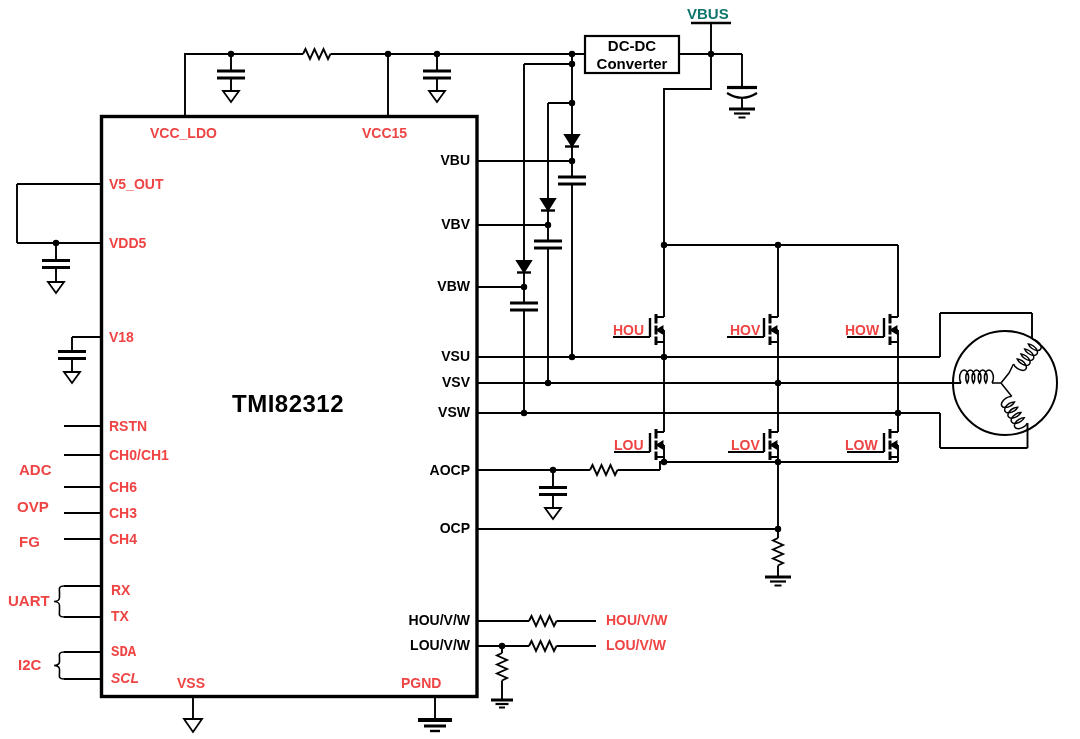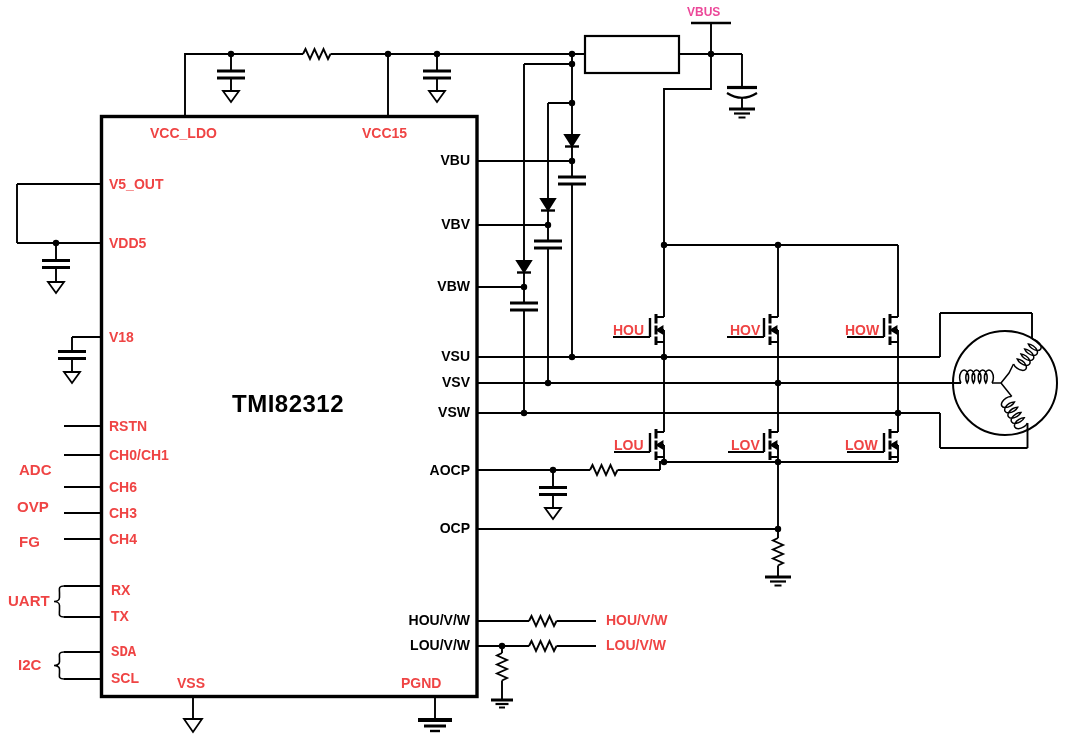--- a/index.html
+++ b/index.html
@@ -3,21 +3,21 @@
 <meta charset="utf-8">
 <style>
   html,body{margin:0;padding:0;background:#ffffff;}
   #stage{position:relative;width:1080px;height:739px;background:#ffffff;overflow:hidden;
          font-family:"Liberation Sans",sans-serif;}
   svg{position:absolute;left:0;top:0;}
   .lbl{position:absolute;font-weight:bold;font-size:14px;color:#ef4444;white-space:nowrap;line-height:1.05;}
   .lbl-r{position:absolute;font-weight:bold;font-size:14px;color:#000;white-space:nowrap;text-align:right;line-height:1.05;}
   .if{font-size:15px;}
   .icname{position:absolute;font-weight:bold;font-size:24px;color:#000;letter-spacing:.5px;white-space:nowrap;}
-  .vbus{position:absolute;font-weight:bold;font-size:12px;color:#ec4899;white-space:nowrap;}
+  .vbus{position:absolute;font-weight:bold;font-size:15px;color:#0f766e;white-space:nowrap;}
   .dcdc{position:absolute;left:585px;top:36px;width:94px;height:37px;display:flex;flex-direction:column;
         align-items:center;justify-content:center;font-weight:bold;font-size:15px;color:#000;line-height:1.15;}
 </style>
 </head>
 <body>
 
 <div id="stage">
 
 <svg width="1080" height="739" viewBox="0 0 1080 739">
 
@@ -217,21 +217,21 @@
 <div class="lbl" style="left:109px;top:236px;">VDD5</div>
 <div class="lbl" style="left:109px;top:330px;">V18</div>
 <div class="lbl" style="left:109px;top:419px;">RSTN</div>
 <div class="lbl" style="left:109px;top:448px;">CH0/CH1</div>
 <div class="lbl" style="left:109px;top:480px;">CH6</div>
 <div class="lbl" style="left:109px;top:506px;">CH3</div>
 <div class="lbl" style="left:109px;top:532px;">CH4</div>
 <div class="lbl" style="left:111px;top:583px;">RX</div>
 <div class="lbl" style="left:111px;top:609px;">TX</div>
 <div class="lbl" style="left:111px;top:645px;font-family:Liberation Mono, monospace;">SDA</div>
-<div class="lbl" style="left:111px;top:671px;">SCL</div>
+<div class="lbl" style="left:111px;top:671px;font-style:italic;">SCL</div>
 <div class="lbl" style="left:177px;top:676px;">VSS</div>
 <div class="lbl" style="left:401px;top:676px;">PGND</div>
 
 <div class="lbl-r" style="right:610px;top:153px;">VBU</div>
 <div class="lbl-r" style="right:610px;top:217px;">VBV</div>
 <div class="lbl-r" style="right:610px;top:279px;">VBW</div>
 <div class="lbl-r" style="right:610px;top:349px;">VSU</div>
 <div class="lbl-r" style="right:610px;top:375px;">VSV</div>
 <div class="lbl-r" style="right:610px;top:405px;">VSW</div>
 <div class="lbl-r" style="right:610px;top:463px;">AOCP</div>
@@ -240,20 +240,24 @@
 <div class="lbl-r" style="right:610px;top:638px;">LOU/V/W</div>
 
 <div class="lbl if" style="left:19px;top:462px;">ADC</div>
 <div class="lbl if" style="left:17px;top:499px;">OVP</div>
 <div class="lbl if" style="left:19px;top:534px;text-align:right;">FG</div>
 <div class="lbl if" style="left:8px;top:593px;">UART</div>
 <div class="lbl if" style="left:18px;top:657px;">I2C</div>
 
 <div class="vbus" style="left:687px;top:5px;">VBUS</div>
 
+<div class="dcdc">
+  <span>DC-DC</span>
+  <span>Converter</span>
+</div>
 
 <div class="lbl" style="left:613px;top:323px;">HOU</div>
 <div class="lbl" style="left:730px;top:323px;">HOV</div>
 <div class="lbl" style="left:845px;top:323px;">HOW</div>
 <div class="lbl" style="left:614px;top:438px;">LOU</div>
 <div class="lbl" style="left:731px;top:438px;">LOV</div>
 <div class="lbl" style="left:845px;top:438px;">LOW</div>
 
 <div class="lbl" style="left:606px;top:613px;">HOU/V/W</div>
 <div class="lbl" style="left:606px;top:638px;">LOU/V/W</div>

